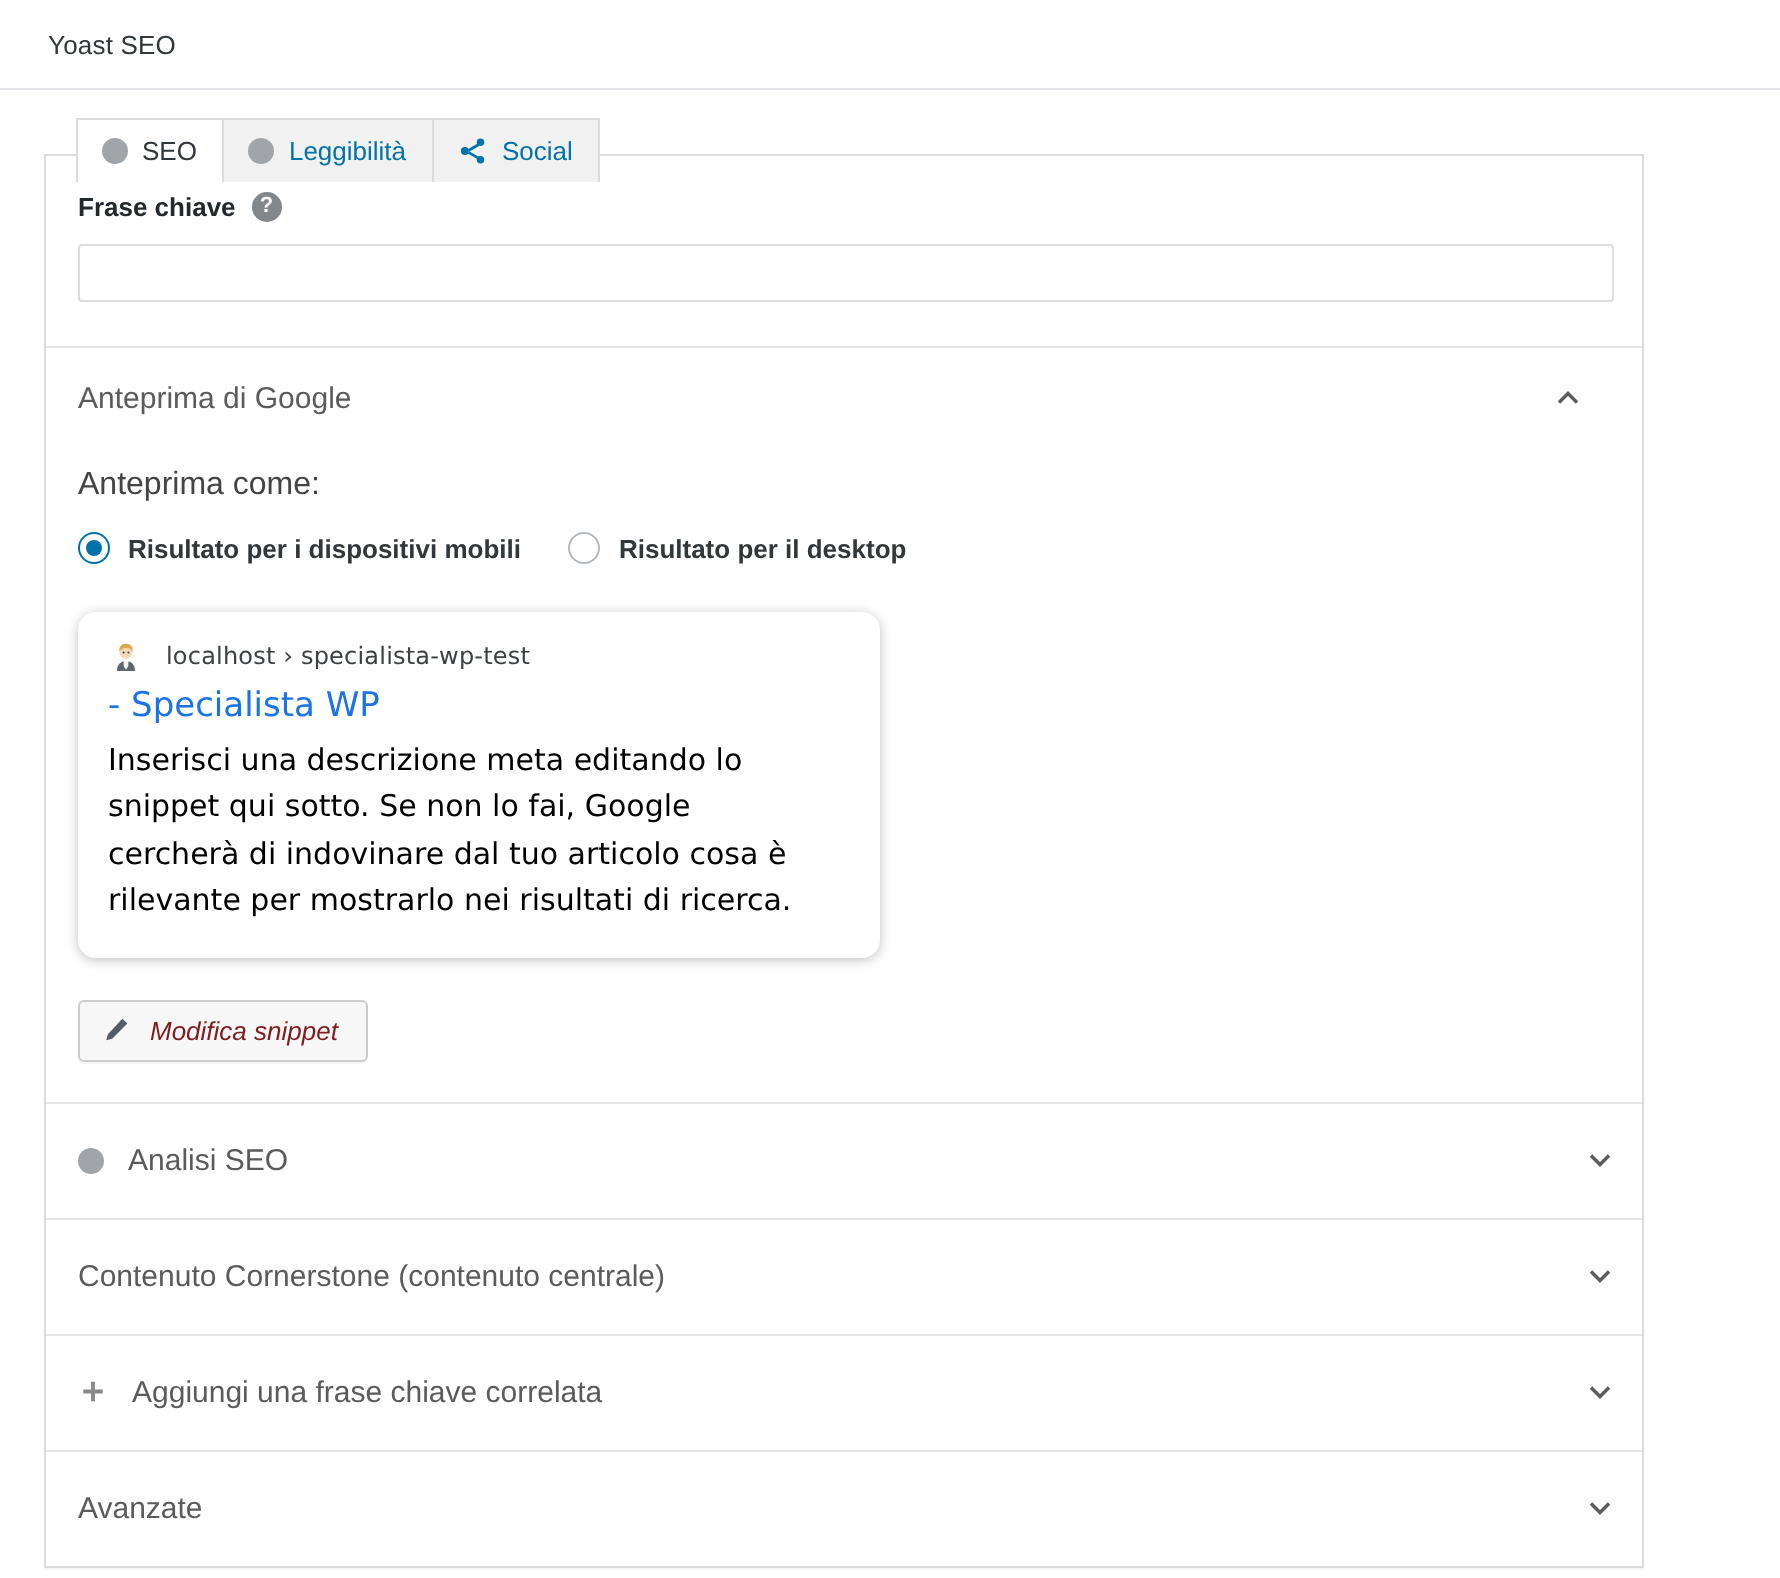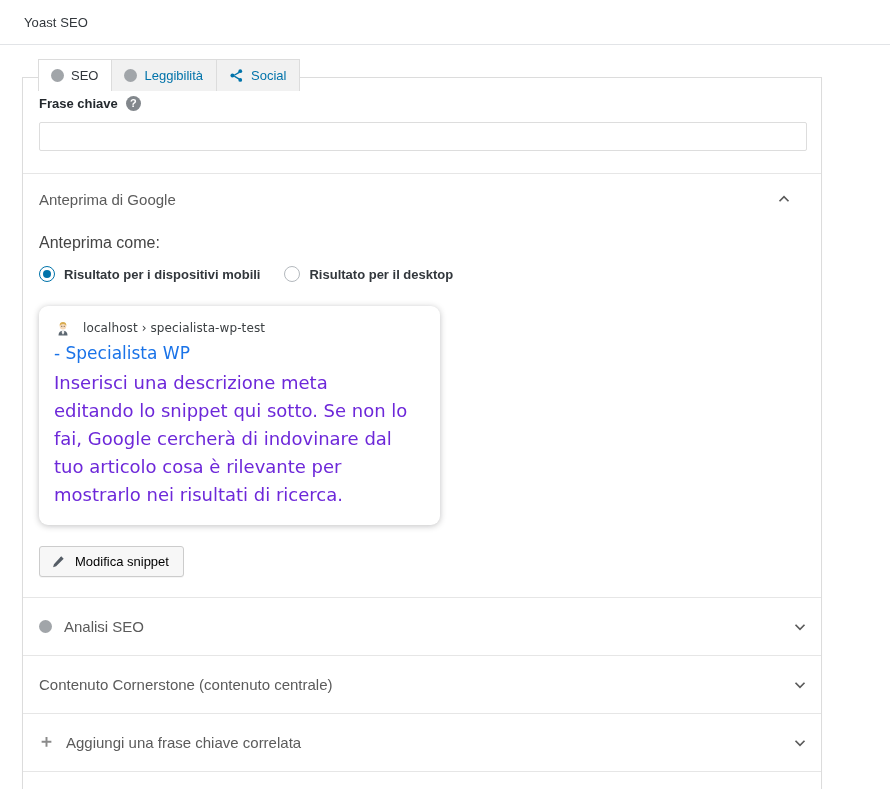--- a/index.html
+++ b/index.html
@@ -165,37 +165,38 @@
     font-size: 12px; color: #3c4043; letter-spacing: .1px;
   }
   .snip-title {
     font-family: "DejaVu Sans", sans-serif;
     font-size: 17px; line-height: 1.35;
     color: #1a73e8; margin: 2px 0 4px 0;
     cursor: pointer;
   }
   .snip-desc {
     font-family: "DejaVu Sans", sans-serif;
-    font-size: 18px; line-height: 1.56;
-    color: #6d28d9;
+    font-size: 15px; line-height: 1.56;
+    color: #000000;
     max-width: 355px;
   }
 
   
   .edit-btn {
     margin-top: 21px;
     display: inline-flex; align-items: center; gap: 10px;
     height: 31px; padding: 0 14px 0 11px;
     background: #f7f7f7;
     border: 1px solid #cccccc;
     border-radius: 3px;
-    font-size: 13px; color: #000000;
+    font-size: 13px; color: #7f1d1d;
     cursor: pointer;
     box-shadow: 0 1px 0 rgba(0,0,0,.04);
     font-family: "Liberation Sans", sans-serif;
+    font-style: italic;
   }
   .pencil { width: 14px; height: 14px; flex: none; color: #555d66; }
 
   
   .coll-section {
     display: flex; align-items: center; justify-content: space-between;
     height: 57px;
     padding: 0 0 0 16px;
     cursor: pointer;
   }

